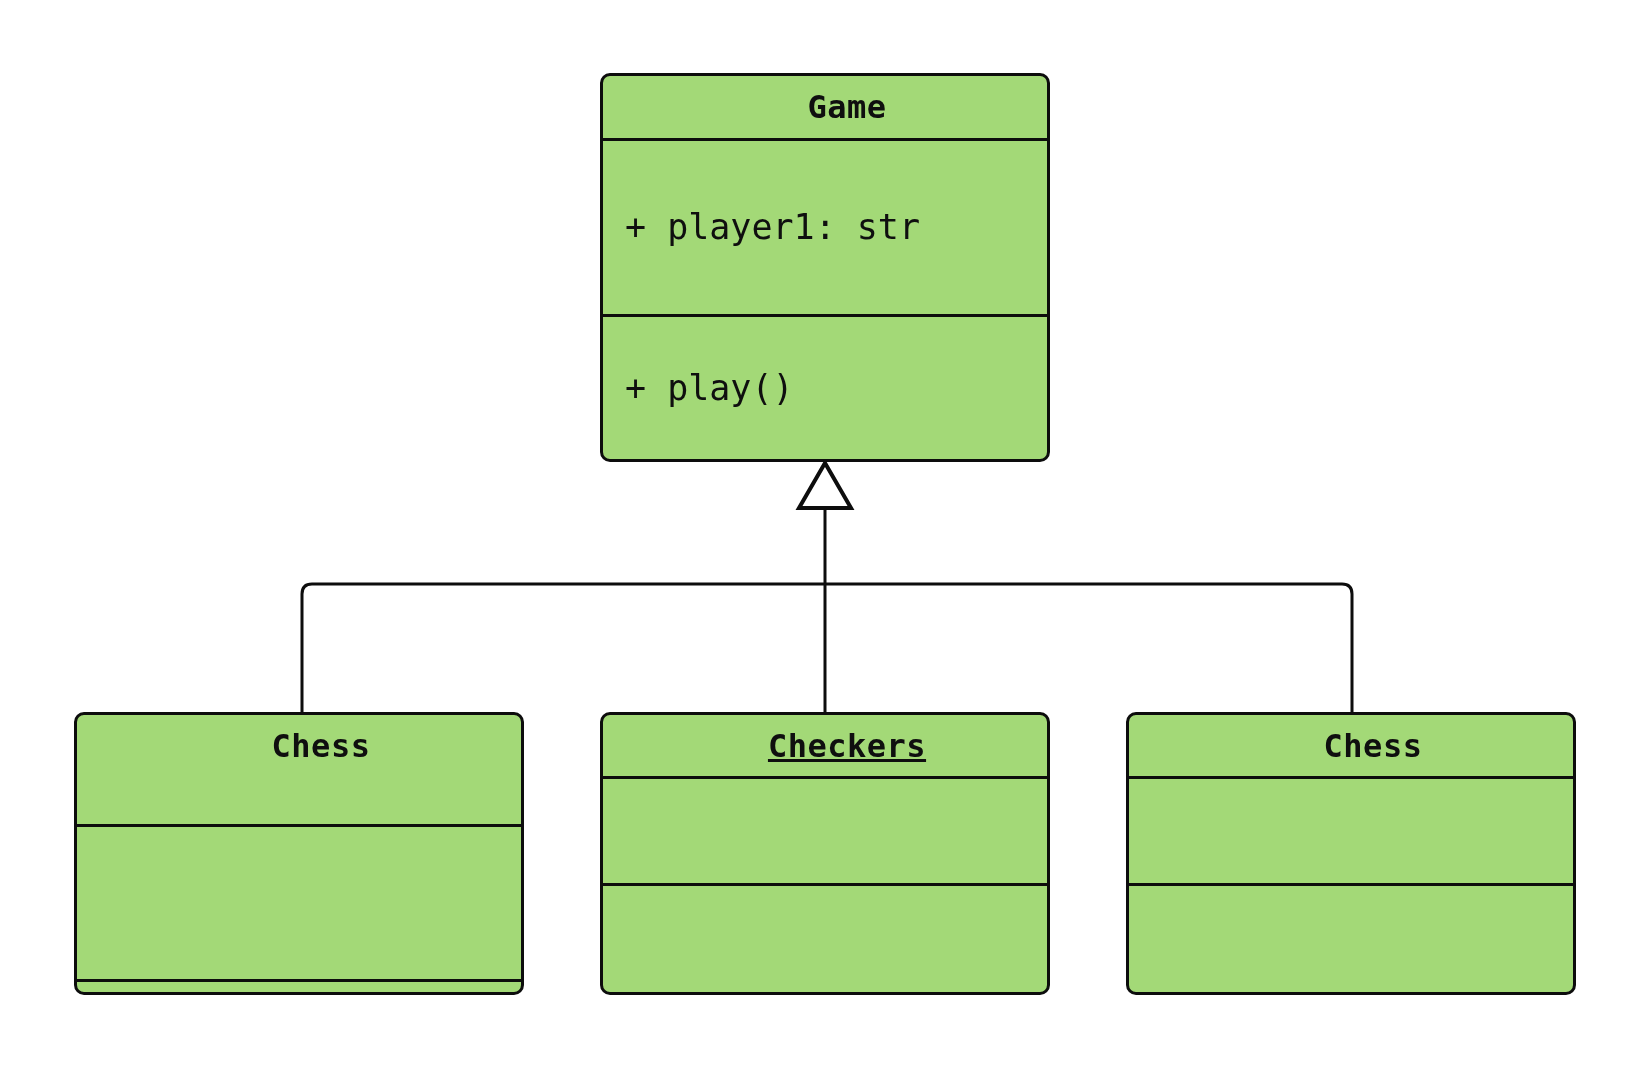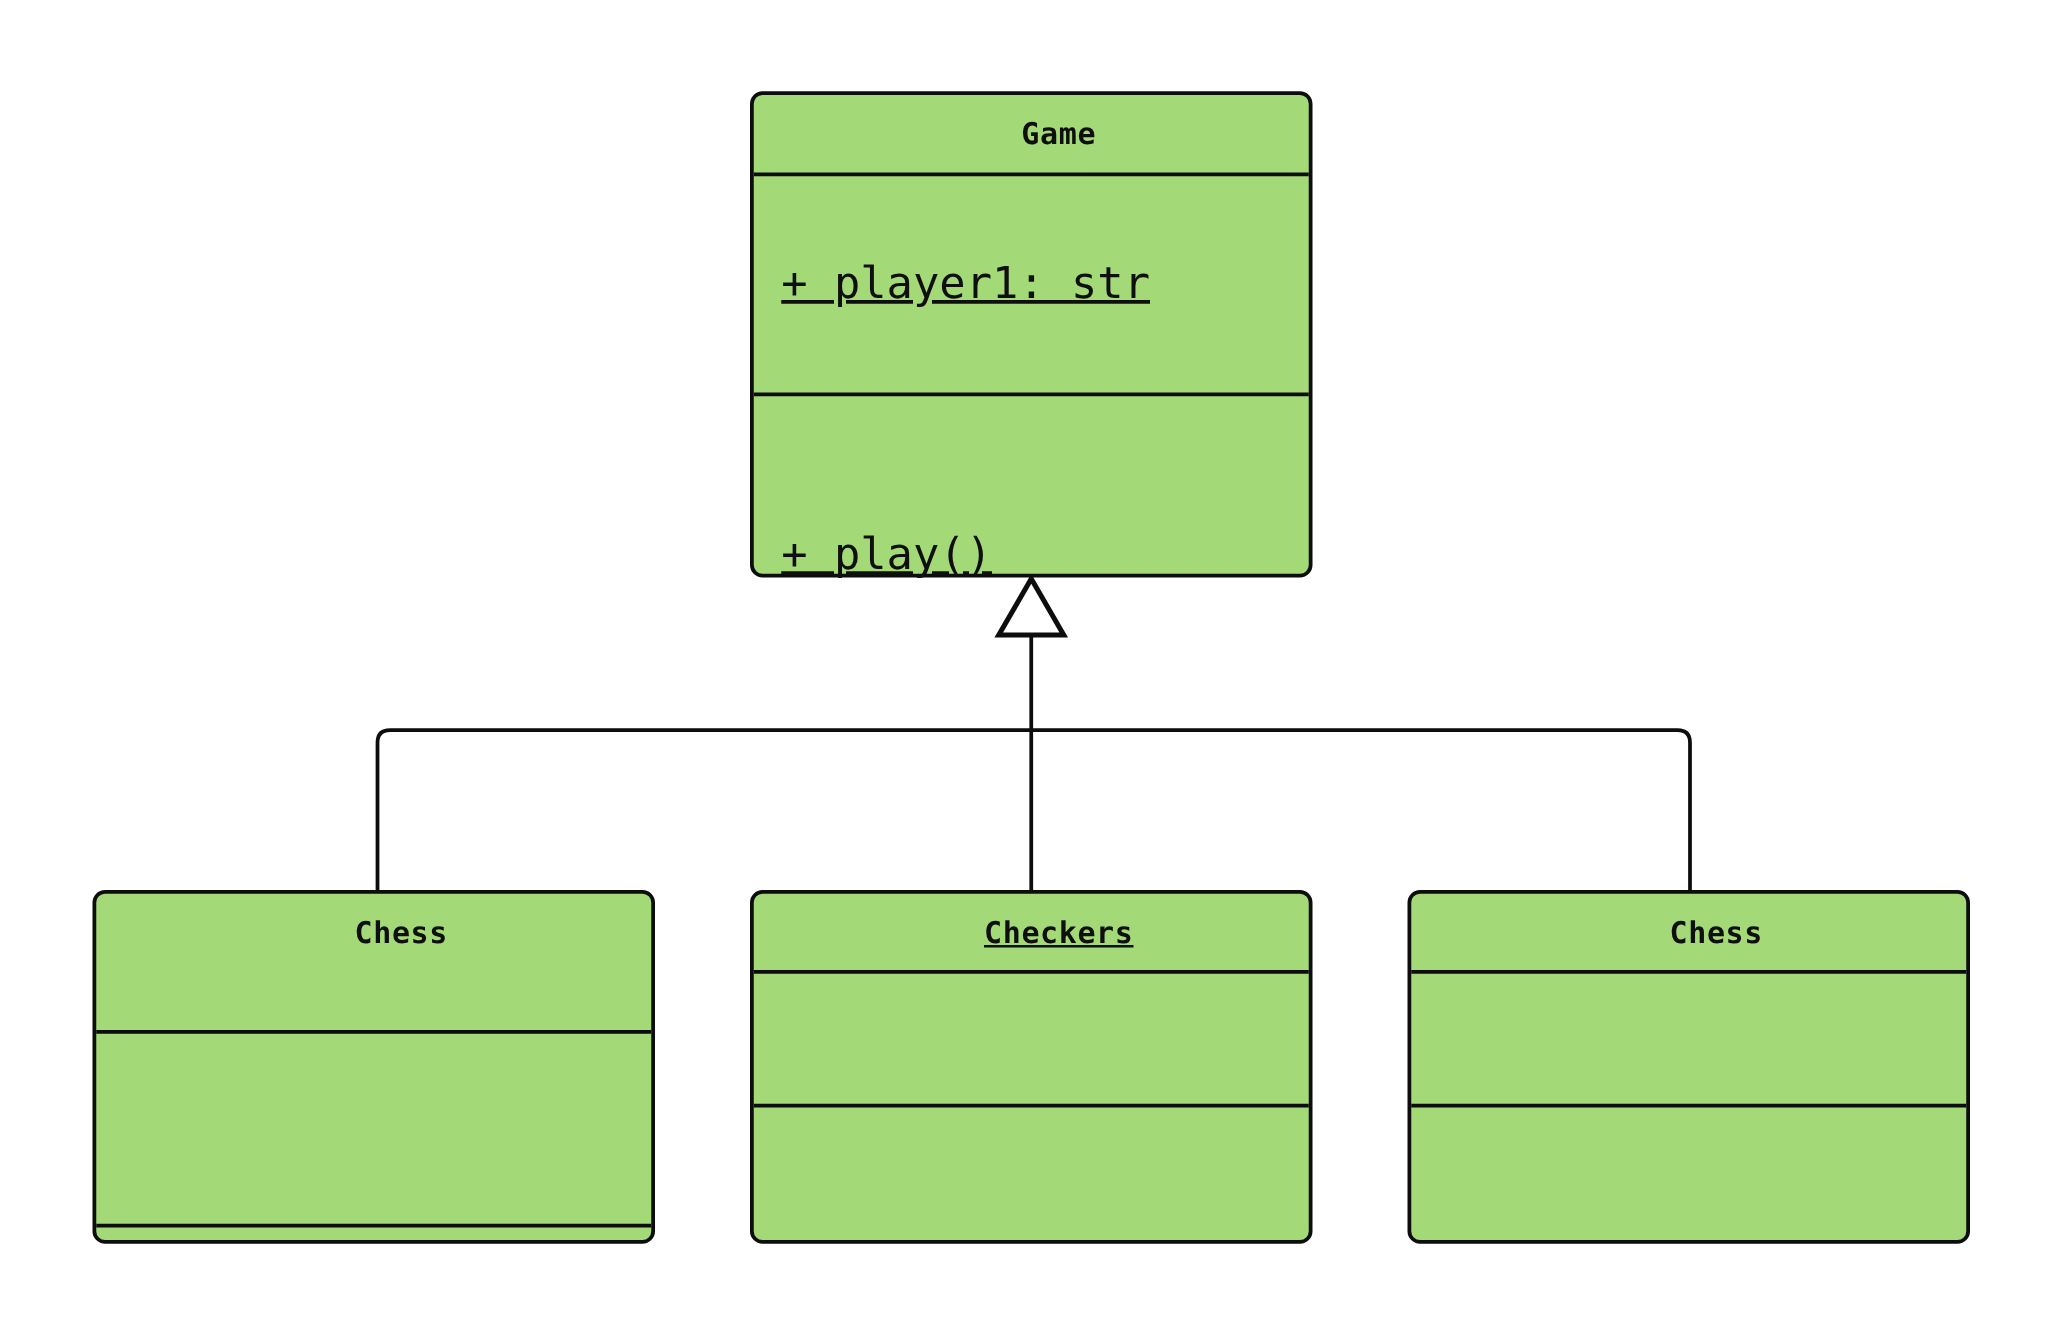--- a/index.html
+++ b/index.html
@@ -44,37 +44,36 @@
     border: 3px solid var(--node-border, #0d0d0d);
     border-radius: 10px;
     display: flex;
     flex-direction: column;
     color: #0f0f0f;
   }
   .compartment { flex: 0 0 auto; }
   .compartment + .compartment {
     border-top: 3px solid var(--node-border, #0d0d0d);
   }
-  .compartment.fill { flex: 1 1 auto; justify-content: flex-end; }
+  .compartment.fill { flex: 1 1 auto; }
   .title {
     display: flex;
     align-items: center;
     justify-content: center;
     font-weight: bold;
-    font-size: 24px;
+    font-size: 32px;
     letter-spacing: 0.5px;
     white-space: nowrap;
     padding-left: 44px;
   }
   .members {
     display: flex;
     flex-direction: column;
     justify-content: center;
     padding-left: 22px;
-    text-decoration: underline;
   }
   .member {
     font-size: 35px;
     line-height: 29px;
     letter-spacing: 0;
     white-space: pre;
   }
 </style>
 </head>
 <body>

